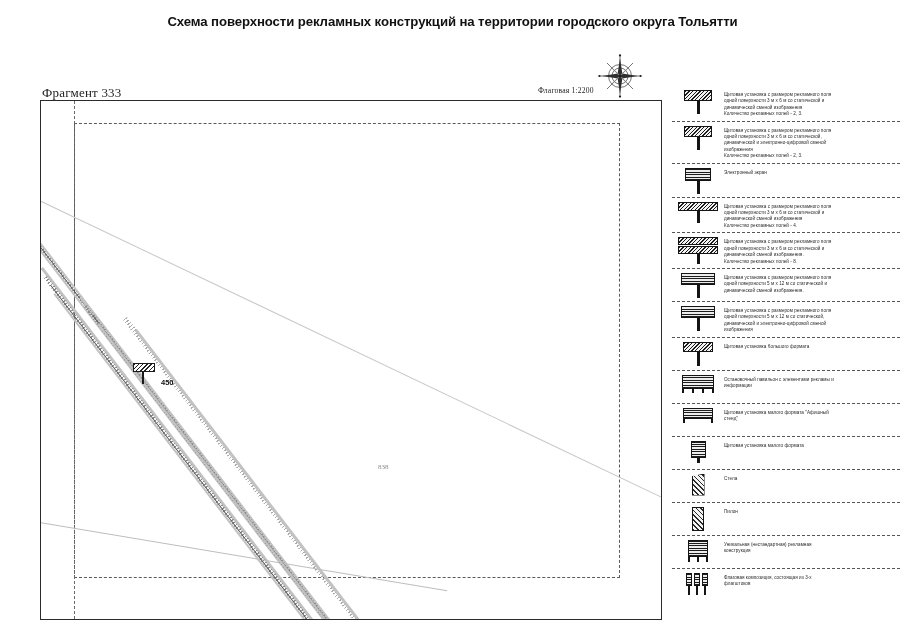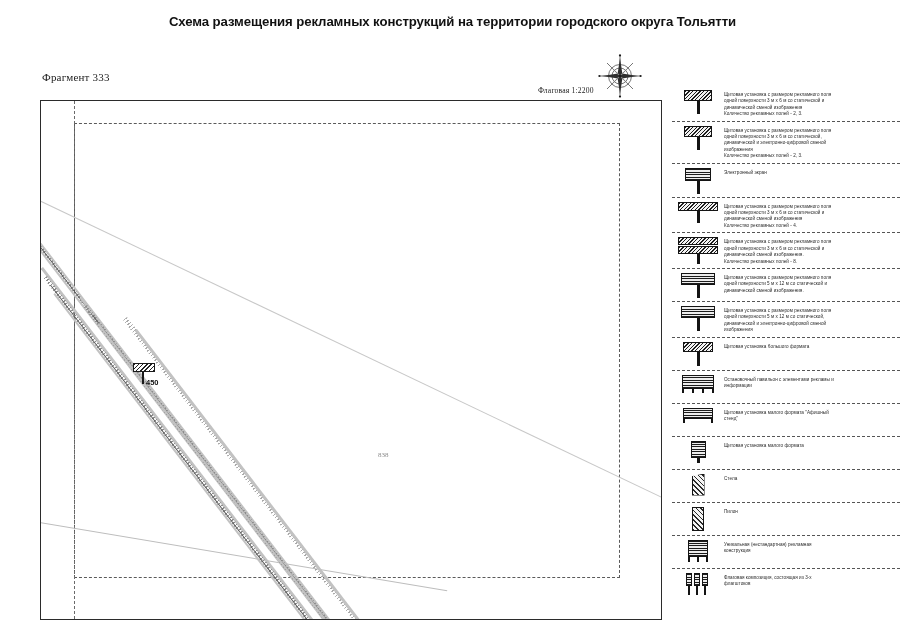--- a/index.html
+++ b/index.html
@@ -79,22 +79,22 @@
     position: absolute;
     transform-origin: 0 0;
     background: #b4b4b4;
     height: 1px;
   }
 
   
   #fragment-label {
     position: absolute;
     left: 42px;
-    top: 71px;
-    font-size: 11px;
+    top: 85px;
+    font-size: 13px;
     font-family: "Liberation Serif", serif;
     color: #1d1d1d;
     letter-spacing: 0.2px;
   }
   #scale-label {
     position: absolute;
     left: 538px;
     top: 86px;
     font-size: 7.6px;
     font-family: "Liberation Serif", serif;
@@ -126,32 +126,32 @@
     box-sizing: border-box;
   }
   .marker-post {
     width: 2px;
     height: 12px;
     background: #1a1a1a;
     margin-left: 9px;
   }
   .marker-label {
     position: absolute;
-    left: 13px;
+    left: 28px;
     top: 15px;
     font-size: 7.5px;
     font-weight: bold;
     font-family: "Liberation Sans", sans-serif;
     color: #111;
     white-space: nowrap;
   }
   #map-area-code {
     position: absolute;
     left: 337px;
-    top: 350px;
+    top: 362px;
     font-size: 7px;
     color: #8a8a8a;
     font-family: "Liberation Serif", serif;
   }
 
   
   #legend {
     position: absolute;
     left: 672px;
     top: 86px;
@@ -214,21 +214,21 @@
   .ic-post {
     background: #141414;
     margin: 0 auto;
   }
   .ic-legs { display: flex; justify-content: space-between; }
   .ic-leg { width: 2px; background: #141414; }
 </style>
 </head>
 <body>
 
-<div id="doc-title">Схема размещения рекламных конструкций на территории городского округа Тольятти</div>
+<div id="doc-title">Схема поверхности рекламных конструкций на территории городского округа Тольятти</div>
 
 <div id="fragment-label">Фрагмент 333</div>
 
 <div id="scale-label">Флаговая 1:2200</div>
 
 <div id="compass-rose">
   <svg width="48" height="48" viewBox="0 0 48 48" aria-hidden="true">
     <g stroke="#3a3a3a" fill="none" stroke-width="0.7">
       <circle cx="24" cy="24" r="11.5"></circle>
       <circle cx="24" cy="24" r="8"></circle>

